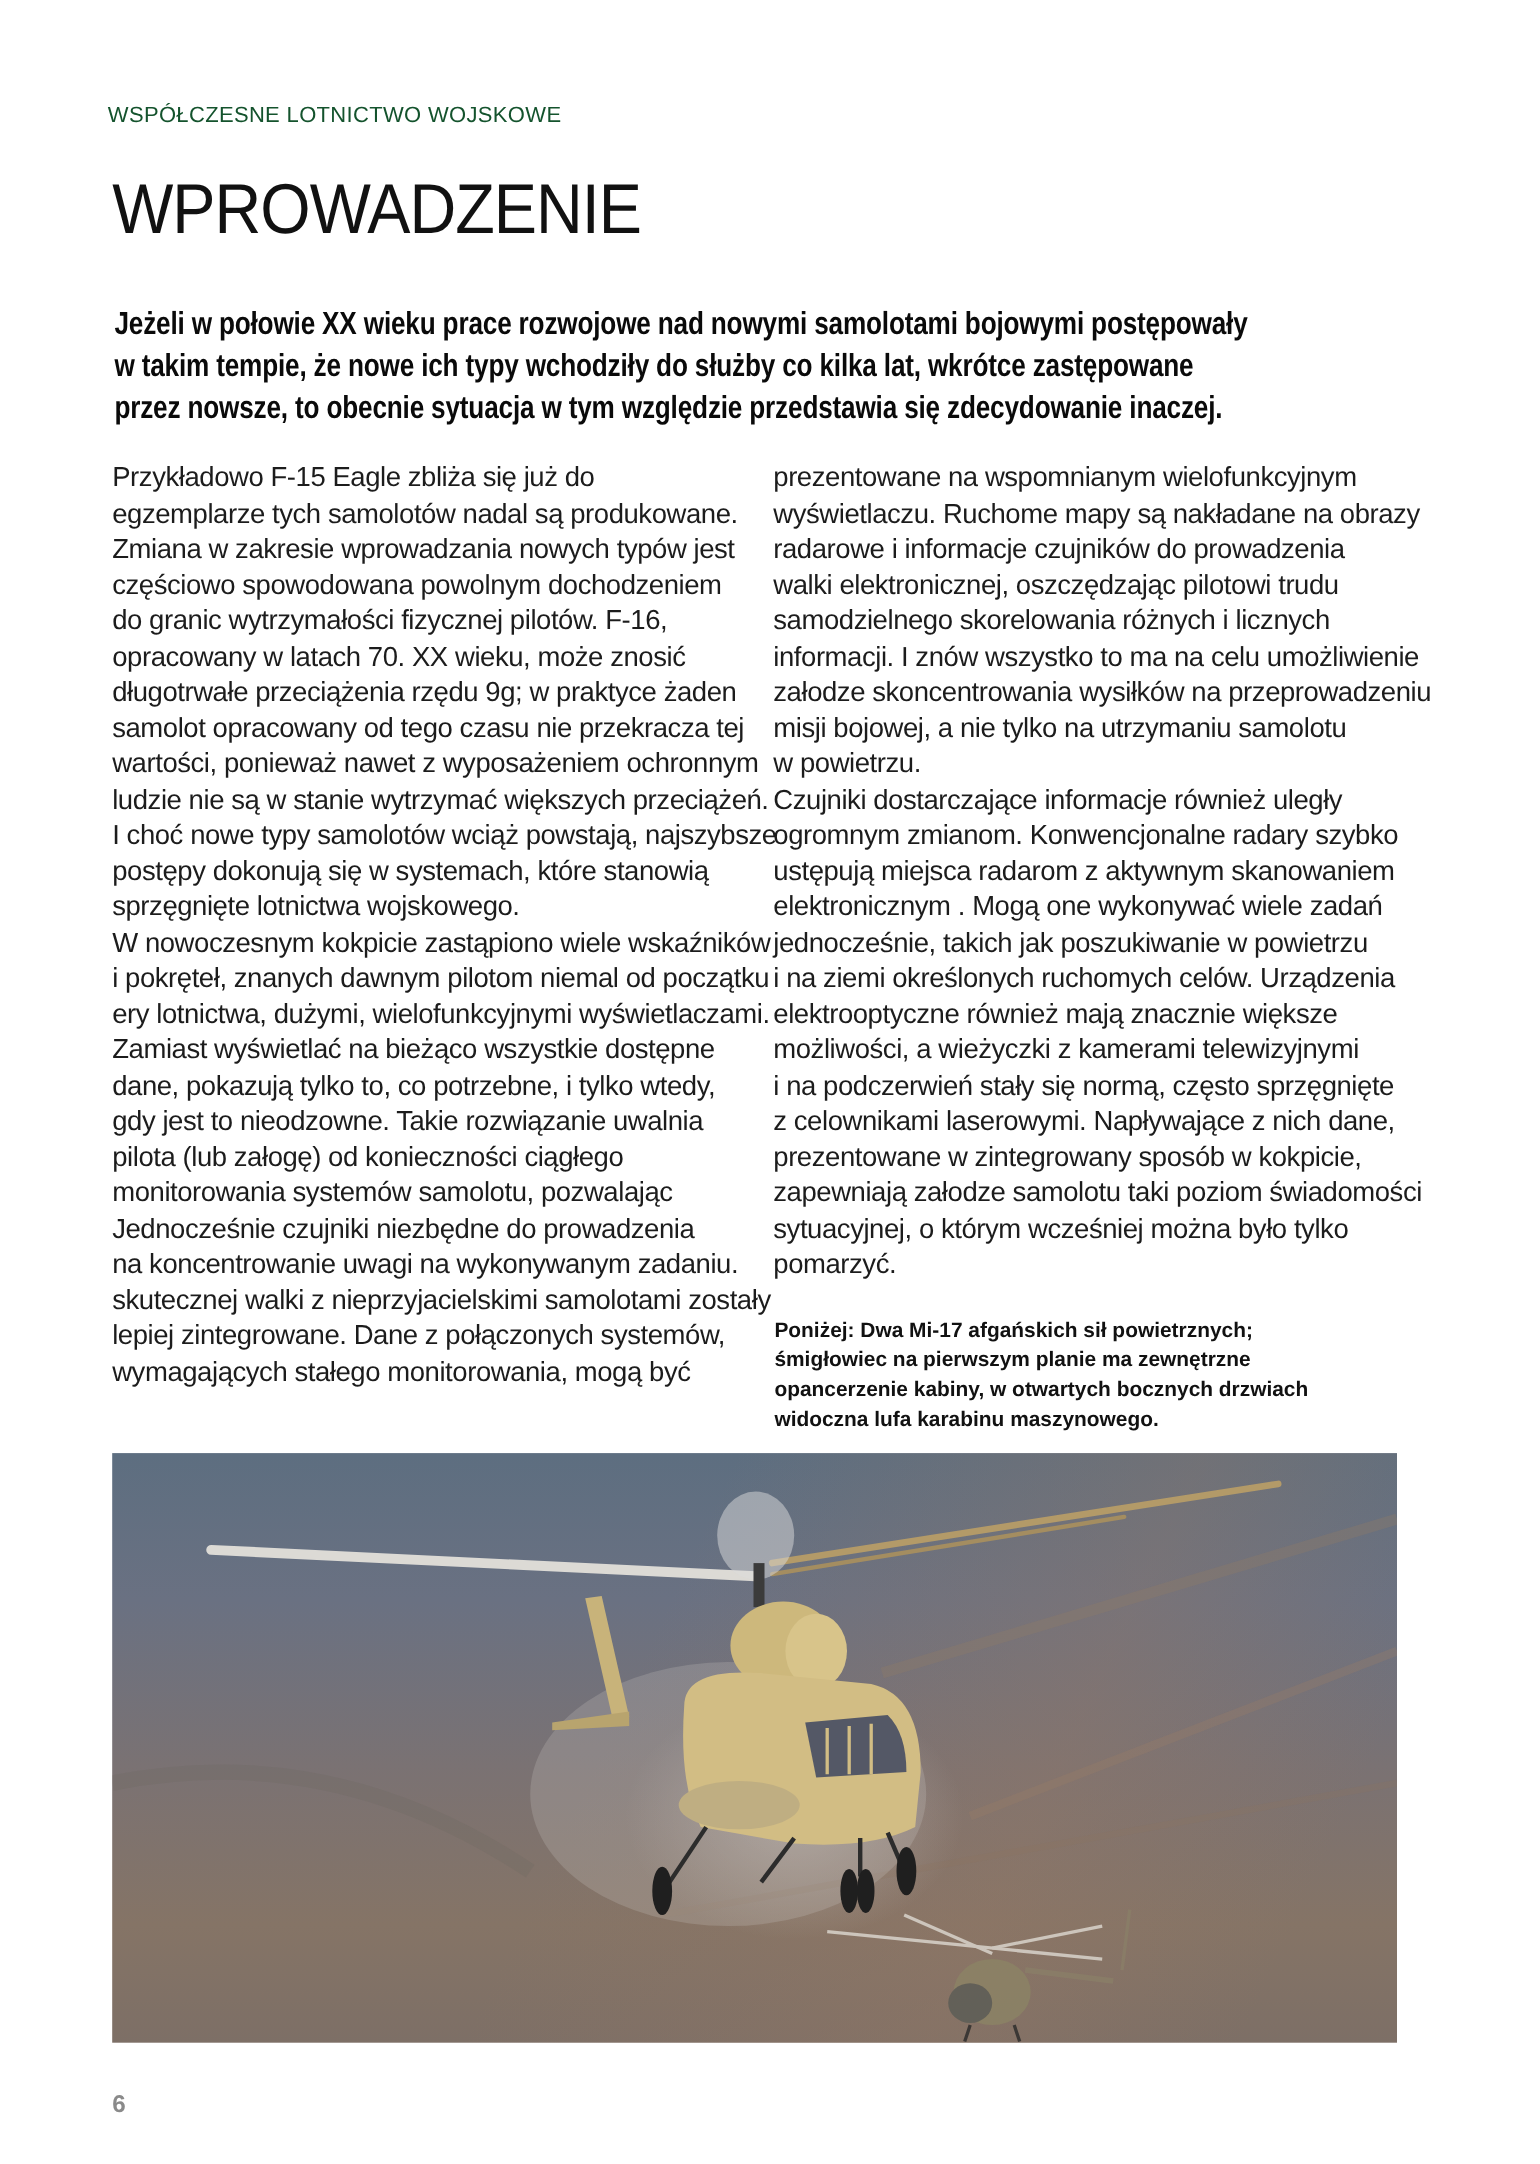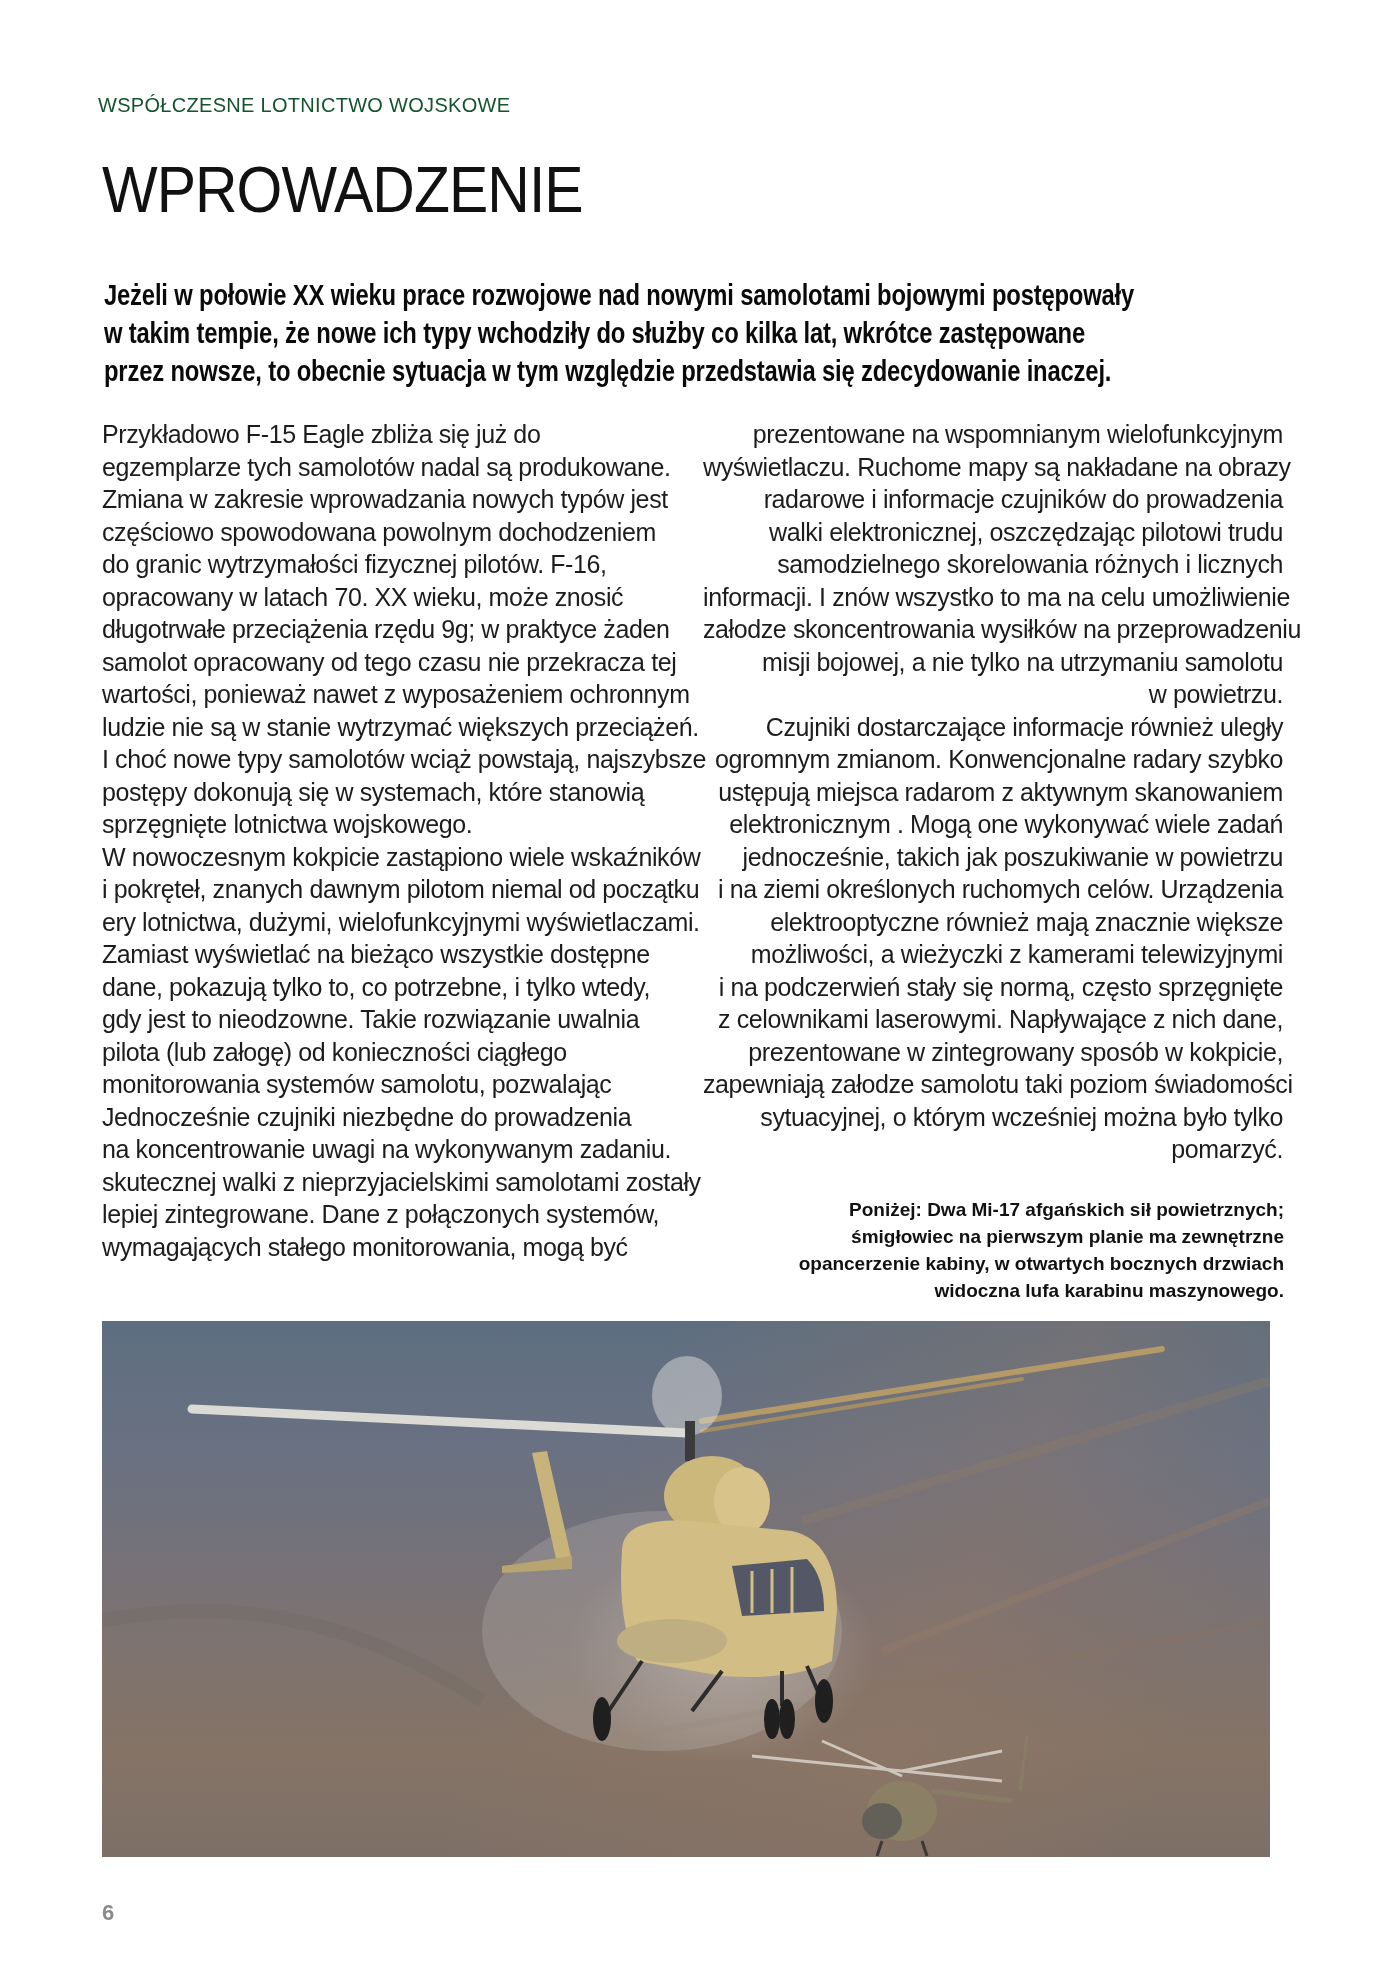--- a/index.html
+++ b/index.html
@@ -30,28 +30,28 @@
     .lead .line { display: block; white-space: nowrap; }
 
     .col {
       position: absolute; top: 418px; width: 580px;
       font-family: "Liberation Sans", sans-serif;
       font-size: 25px; color: #1c1c1c; line-height: 32.5px;
       letter-spacing: -0.4px;
     }
     .col .line { display: block; white-space: nowrap; }
     .col-left { left: 102px; }
-    .col-right { left: 703px; text-align: right; }
+    .col-right { left: 703px; }
 
     .caption {
       position: absolute; left: 704px; top: 1196px; width: 580px;
       font-family: "Liberation Sans", sans-serif;
       font-size: 19px; font-weight: bold; color: #111; line-height: 27px;
     }
-    .caption .line { display: block; white-space: nowrap; text-align: right; }
+    .caption .line { display: block; white-space: nowrap; }
 
     .photo {
       position: absolute; left: 102px; top: 1321px; width: 1168px; height: 536px;
       overflow: hidden;
       background:
         radial-gradient(ellipse 220px 160px at 620px 330px, rgba(210,205,200,0.45), rgba(0,0,0,0) 70%),
         linear-gradient(115deg, rgba(120,100,90,0) 40%, rgba(150,120,100,0.35) 70%, rgba(120,100,90,0) 90%),
         linear-gradient(180deg, #5d6e80 0%, #6a7182 25%, #7b7272 55%, #857466 80%, #7d6f66 100%);
     }
     .photo svg { position: absolute; left: 0; top: 0; }

